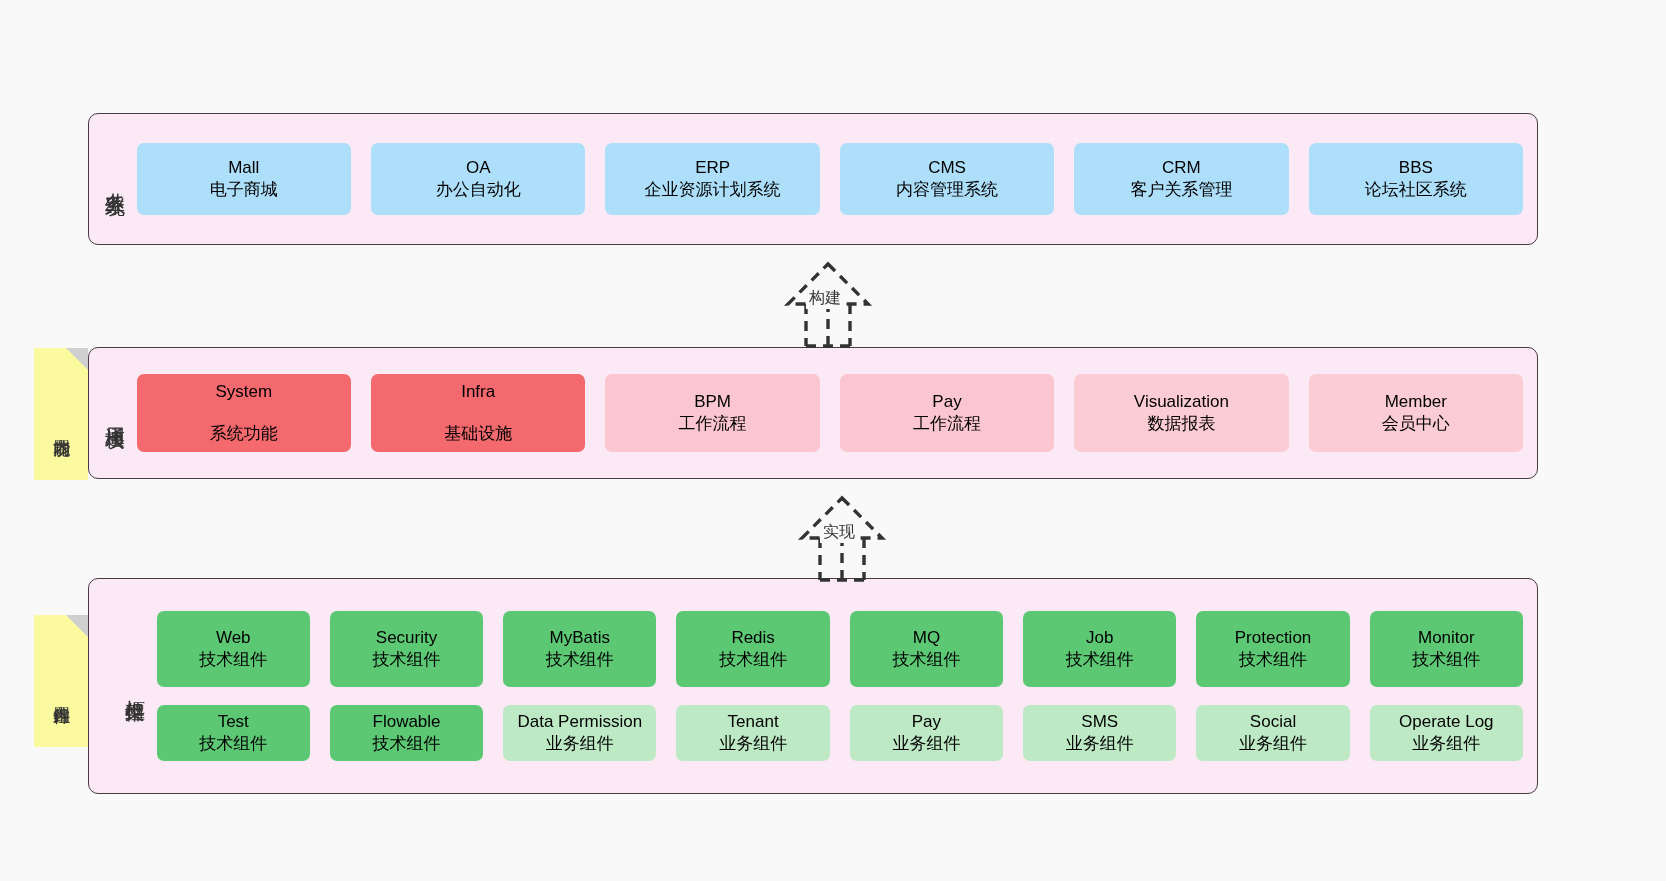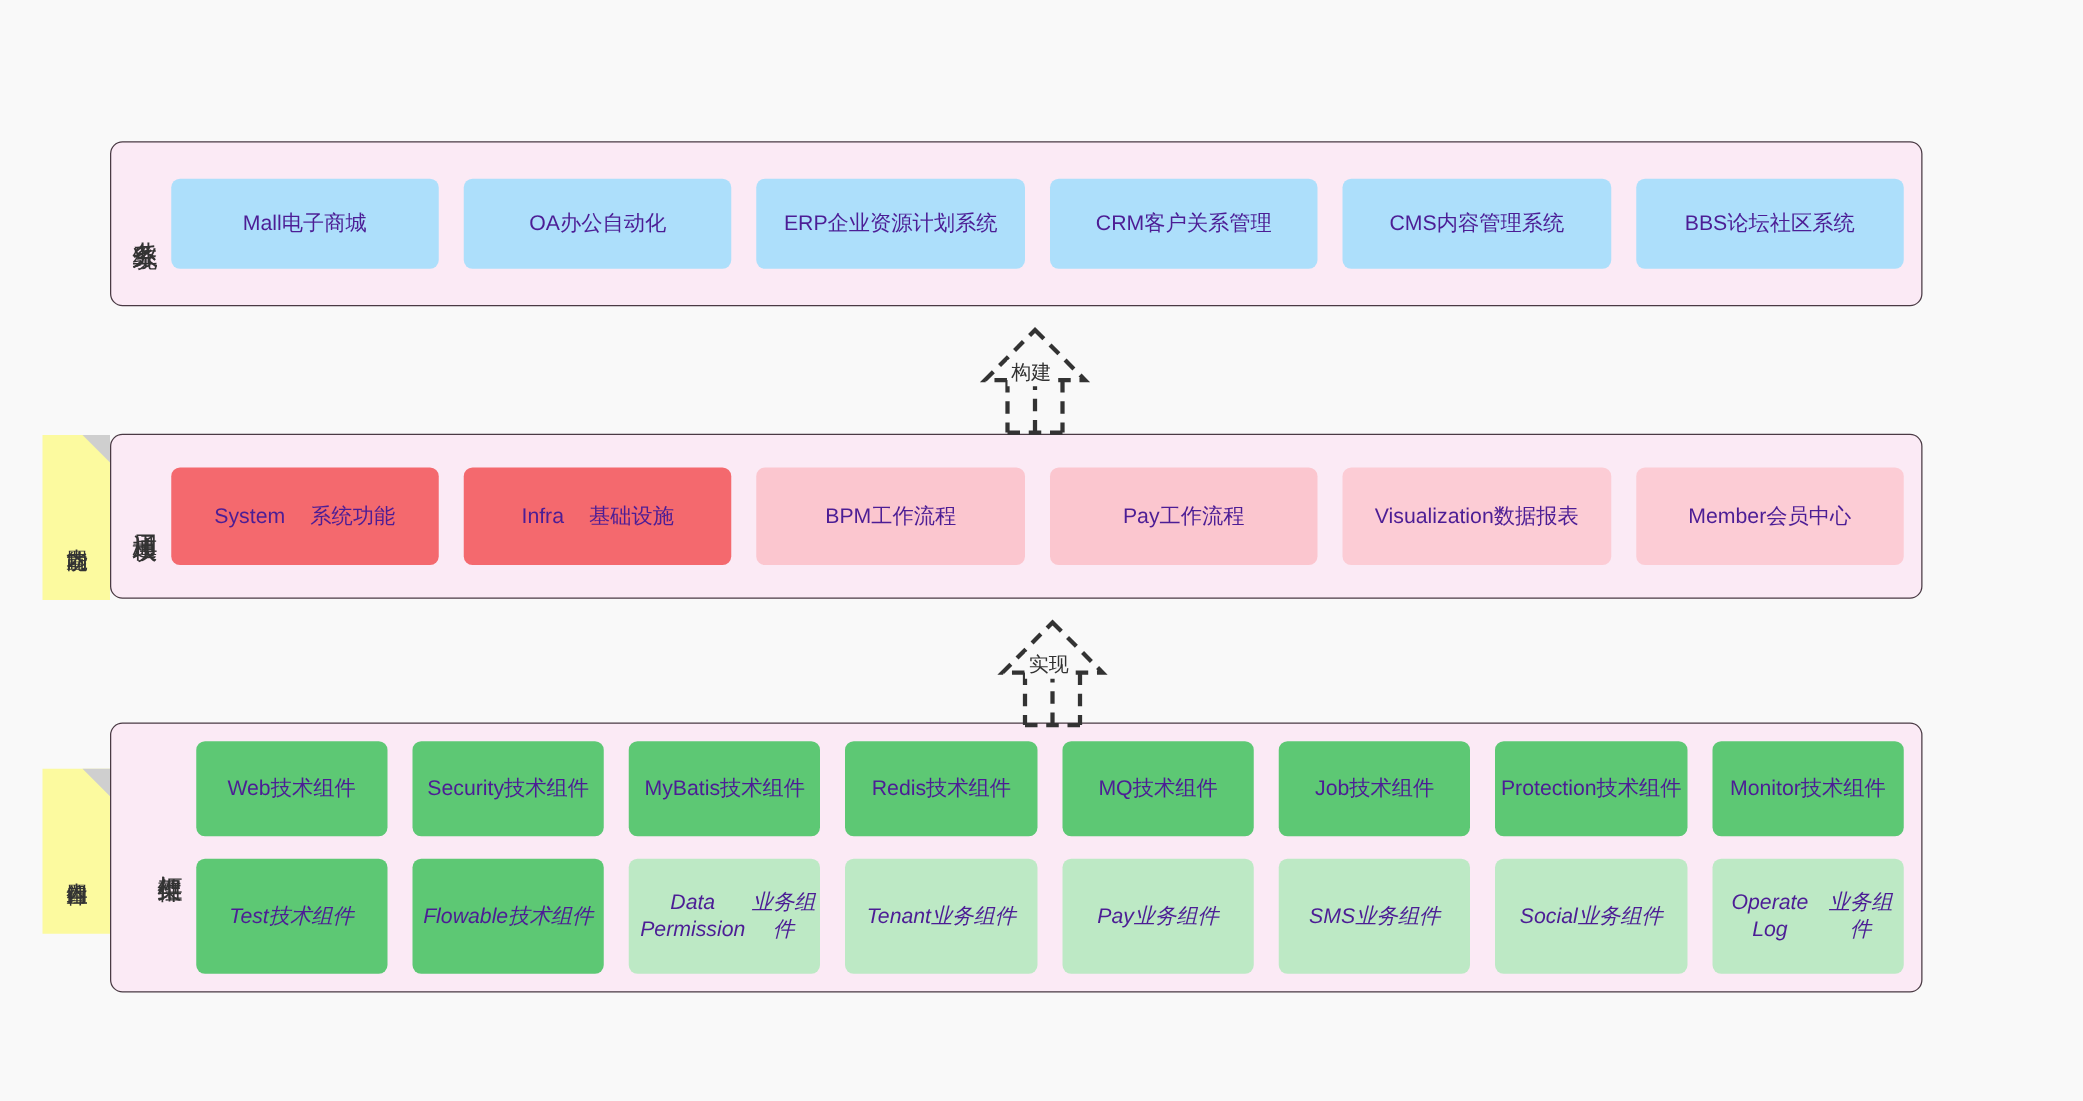--- a/index.html
+++ b/index.html
@@ -63,27 +63,27 @@
     display: flex;
     gap: 20px;
     align-items: stretch;
   }
   .row + .row { margin-top: 18px; }
 
   .card {
     flex: 1 1 0;
     border-radius: 7px;
     display: flex;
-    flex-direction: row;
+    flex-direction: column;
     align-items: center;
     justify-content: center;
     text-align: center;
     font-size: 17px;
     line-height: 1.32;
-    color: #4c1d95;
+    color: #000000;
     box-sizing: border-box;
     padding: 6px 4px;
     user-select: none;
   }
   .card .en { display: block; }
   .card .cn { display: block; }
 
   
   .c-blue        { background: #addffb; }
   .c-red         { background: #f4696e; gap: 20px; }
@@ -156,26 +156,26 @@
         </div>
         <div class="card c-blue">
           <span class="en">OA</span>
           <span class="cn">办公自动化</span>
         </div>
         <div class="card c-blue">
           <span class="en">ERP</span>
           <span class="cn">企业资源计划系统</span>
         </div>
         <div class="card c-blue">
+          <span class="en">CMS</span>
+          <span class="cn">内容管理系统</span>
+        </div>
+        <div class="card c-blue">
           <span class="en">CRM</span>
           <span class="cn">客户关系管理</span>
-        </div>
-        <div class="card c-blue">
-          <span class="en">CMS</span>
-          <span class="cn">内容管理系统</span>
         </div>
         <div class="card c-blue">
           <span class="en">BBS</span>
           <span class="cn">论坛社区系统</span>
         </div>
       </div>
     </div>
   </div>
 
   <div class="connector" style="left:758px; top:258px; width:140px; height:88px;">
@@ -273,21 +273,21 @@
         <div class="card c-green">
           <span class="en">Protection</span>
           <span class="cn">技术组件</span>
         </div>
         <div class="card c-green">
           <span class="en">Monitor</span>
           <span class="cn">技术组件</span>
         </div>
       </div>
 
-      <div class="row" style="height:92px;font-style:italic;">
+      <div class="row" style="height:56px;">
         <div class="card c-green">
           <span class="en">Test</span>
           <span class="cn">技术组件</span>
         </div>
         <div class="card c-green">
           <span class="en">Flowable</span>
           <span class="cn">技术组件</span>
         </div>
         <div class="card c-green-soft">
           <span class="en">Data Permission</span>

